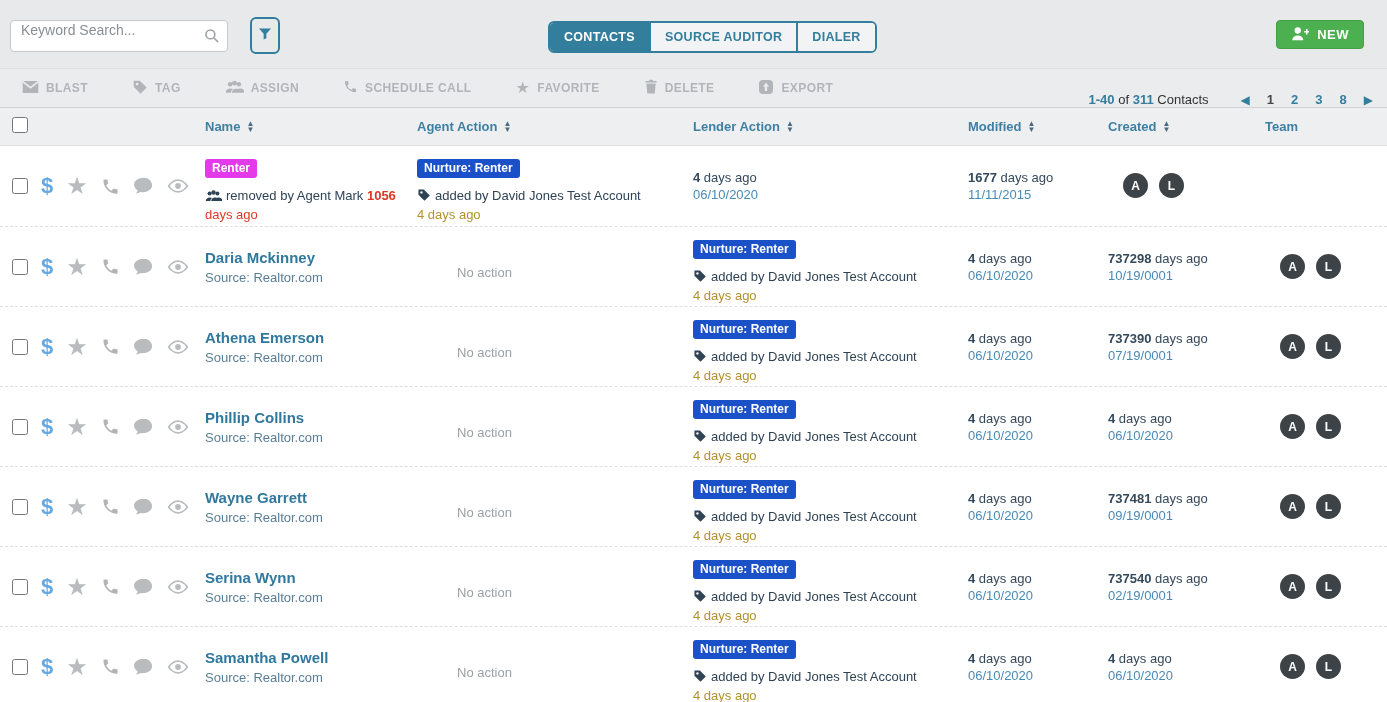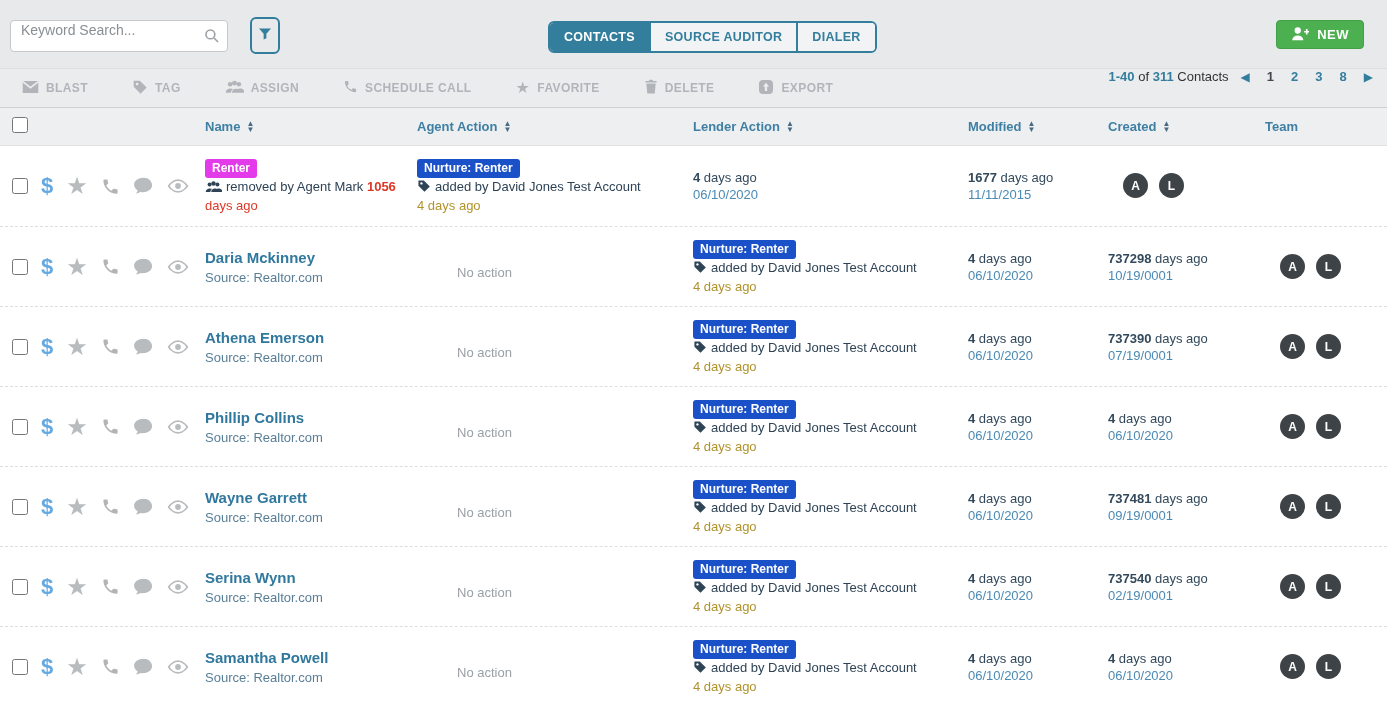--- a/index.html
+++ b/index.html
@@ -33,21 +33,21 @@
   
   .toolbar { position:relative; height:40px; background:#ebecee;
     border-top:1px solid #dcdee0; border-bottom:1px solid #cfd1d3;
     display:flex; align-items:center; padding-left:22px; gap:44px; }
   .tool { display:inline-flex; align-items:center; gap:7px; background:none; border:none;
     font-size:12px; font-weight:bold; letter-spacing:.4px; color:#b1b5ba;
     cursor:pointer; font-family:inherit; white-space:nowrap; }
   .tool svg, .tool .glyph { color:#b1b5ba; }
   .tool .glyph { font-size:16px; line-height:16px; }
   .toolbar-right { position:absolute; right:14px; top:0; height:100%;
-    display:flex; align-items:flex-start; gap:12px; }
+    display:flex; align-items:flex-end; gap:32px; }
   .count { font-size:13px; color:#333; }
   .count b { color:#337e9d; }
   .pager { display:flex; align-items:center; gap:17px; font-size:13px; font-weight:bold; }
   .pager .arrow { color:#337e9d; font-size:12px; cursor:pointer; }
   .pager .pg { color:#337e9d; cursor:pointer; text-decoration:none; }
   .pager .pg.current { color:#43484d; cursor:default; }
 
   
   .grid-cols { display:grid; grid-template-columns:192px 212px 276px 275px 140px 157px 135px; }
   .thead { height:38px; background:#edeff1; border-bottom:1px solid #dfe1e3;
@@ -75,21 +75,21 @@
   .name { color:#31789e; font-size:15px; font-weight:bold; text-decoration:none;
     cursor:pointer; display:inline-block; }
   .source { color:#587e97; font-size:13px; margin-top:3px; }
 
   .c-agent, .c-lender { padding:13px 0 0 13px; font-size:13px; }
   .c-lender { padding-right:30px; }
   .badge { display:inline-block; color:#fff; font-size:12px; font-weight:bold;
     padding:2px 7px 3px; border-radius:3px; }
   .badge-magenta { background:#e43bea; }
   .badge-blue { background:#1b51c8; }
-  .action-line { color:#2e4356; line-height:1.45; }
+  .action-line { margin-top:9px; color:#2e4356; line-height:1.45; }
   .action-line svg { vertical-align:-2px; margin-right:4px; }
   .red { color:#dd3826; }
   .red-num { color:#dd3826; font-weight:bold; }
   .gold { color:#b2922b; }
   .no-action { color:#9aa0a6; font-size:13px; margin-top:25px;margin-left:40px; }
 
   .c-mod, .c-created { padding:24px 0 0 13px; font-size:13px; }
   .ago-line { color:#33495c; }
   .ago-line b { font-weight:bold; }
   .date-line { color:#4a8ab5; margin-top:2px; }

